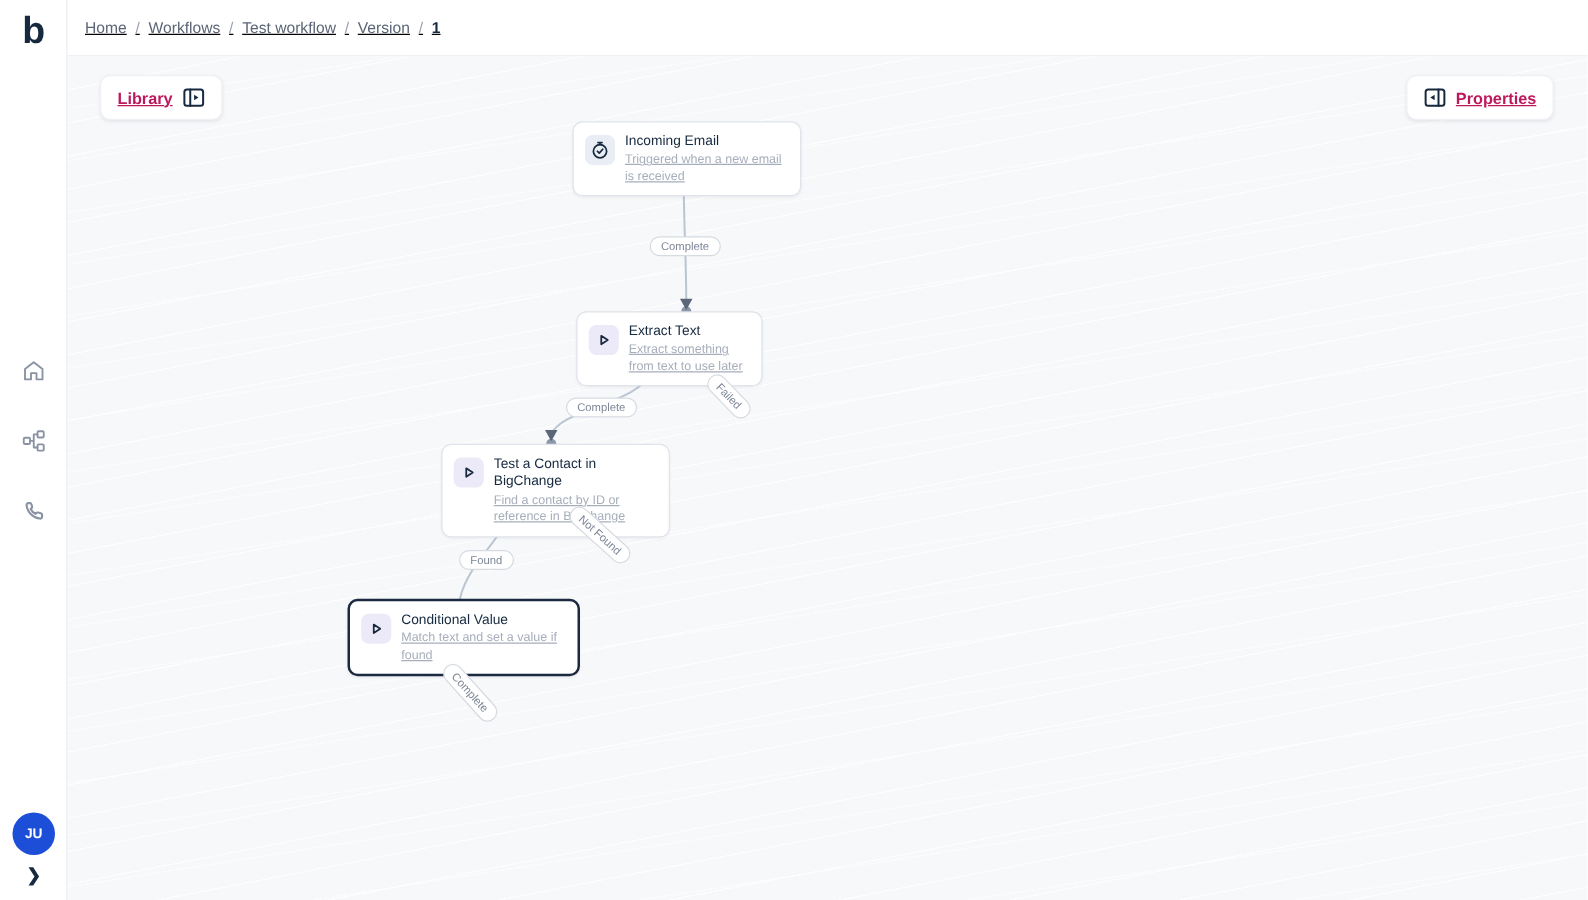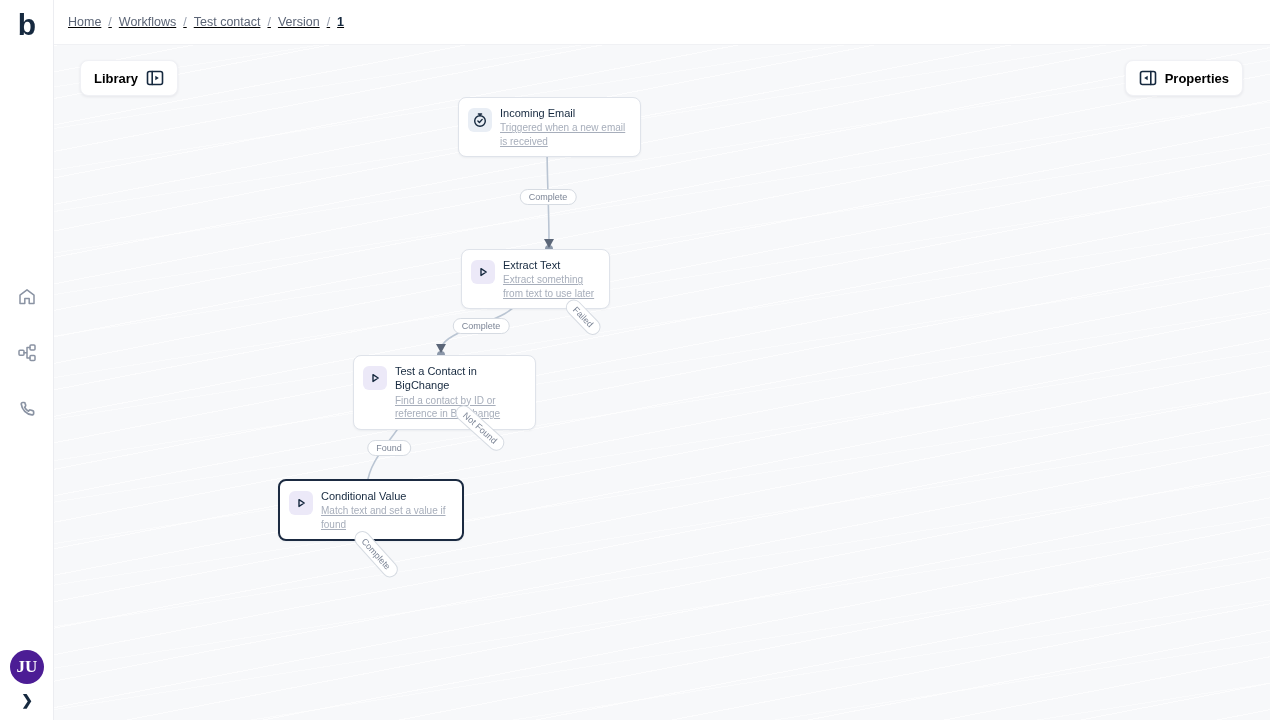--- a/index.html
+++ b/index.html
@@ -14,23 +14,23 @@
   .logo { margin-top:10px; font-size:30px; font-weight:800; color:#16293f;
     line-height:1; letter-spacing:-1px; cursor:pointer; }
   .rail-icons { position:absolute; top:286px; left:0; width:54px;
     display:flex; flex-direction:column; align-items:center; gap:34px; }
   .rail-btn { width:22px; height:22px; display:flex; align-items:center;
     justify-content:center; cursor:pointer; }
   .rail-btn svg { stroke:#8a93a3; fill:none; stroke-width:1.5;
     stroke-linecap:round; stroke-linejoin:round; }
   .rail-bottom { position:absolute; bottom:12px; left:0; width:54px;
     display:flex; flex-direction:column; align-items:center; gap:8px; }
-  .avatar { width:34px; height:34px; border-radius:50%; background:#4c1d95;
-    color:#fff; font-size:17px; font-weight:700; display:flex;
-    align-items:center; justify-content:center; cursor:pointer;font-family:Liberation Serif, serif; }
+  .avatar { width:34px; height:34px; border-radius:50%; background:#1d4ed8;
+    color:#fff; font-size:11px; font-weight:700; display:flex;
+    align-items:center; justify-content:center; cursor:pointer; }
   .collapse { color:#16293f; font-size:14px; font-weight:700; cursor:pointer; }
 
   
   .topbar { position:absolute; left:54px; top:0; width:1216px; height:45px;
     background:#fff; border-bottom:1px solid #f0f1f4; display:flex;
     align-items:center; padding-left:14px; z-index:20;text-decoration:underline; }
   .crumbs { display:flex; align-items:center; gap:7px; font-size:12.5px;
     color:#5c6576; }
   .crumb { cursor:pointer; }
   .crumb-sep { color:#9aa2b0; }
@@ -39,22 +39,22 @@
   
   .canvas { position:absolute; left:54px; top:45px; width:1216px; height:675px;
     background:#f7f8fa;
     background-image:
       repeating-linear-gradient(169deg, rgba(255,255,255,0.75) 0 1px, transparent 1px 26px),
       repeating-linear-gradient(171deg, rgba(255,255,255,0.5) 0 1px, transparent 1px 41px);
     overflow:hidden; }
 
   .float-btn { position:absolute; display:flex; align-items:center; gap:8px;
     background:#fff; border:1px solid #f0f1f5; border-radius:8px;
-    padding:8px 13px; font-size:13px; font-weight:700; color:#000000;
-    box-shadow:0 1px 3px rgba(20,30,50,0.08); cursor:pointer; z-index:15; }
+    padding:8px 13px; font-size:13px; font-weight:700; color:#be185d;
+    box-shadow:0 1px 3px rgba(20,30,50,0.08); cursor:pointer; z-index:15;text-decoration:underline; }
   .float-btn svg { stroke:#16293f; stroke-width:1.6; fill:none;
     stroke-linecap:round; stroke-linejoin:round; }
   .btn-library { left:26px; top:15px; }
   .btn-properties { right:27px; top:15px; }
 
   .edges { position:absolute; left:0; top:0; width:1216px; height:675px; }
 
   
   .node { position:absolute; background:#fff; border:1px solid #dfe3ea;
     border-radius:8px; box-shadow:0 1px 2px rgba(25,35,60,0.05);
@@ -113,21 +113,21 @@
       <div class="collapse">❯</div>
     </div>
   </div>
 
   <div class="topbar">
     <div class="crumbs">
       <span class="crumb">Home</span>
       <span class="crumb-sep">/</span>
       <span class="crumb">Workflows</span>
       <span class="crumb-sep">/</span>
-      <span class="crumb">Test contact</span>
+      <span class="crumb">Test workflow</span>
       <span class="crumb-sep">/</span>
       <span class="crumb">Version</span>
       <span class="crumb-sep">/</span>
       <span class="crumb-current">1</span>
     </div>
   </div>
 
   <div class="canvas">
 
     <div class="float-btn btn-library">

